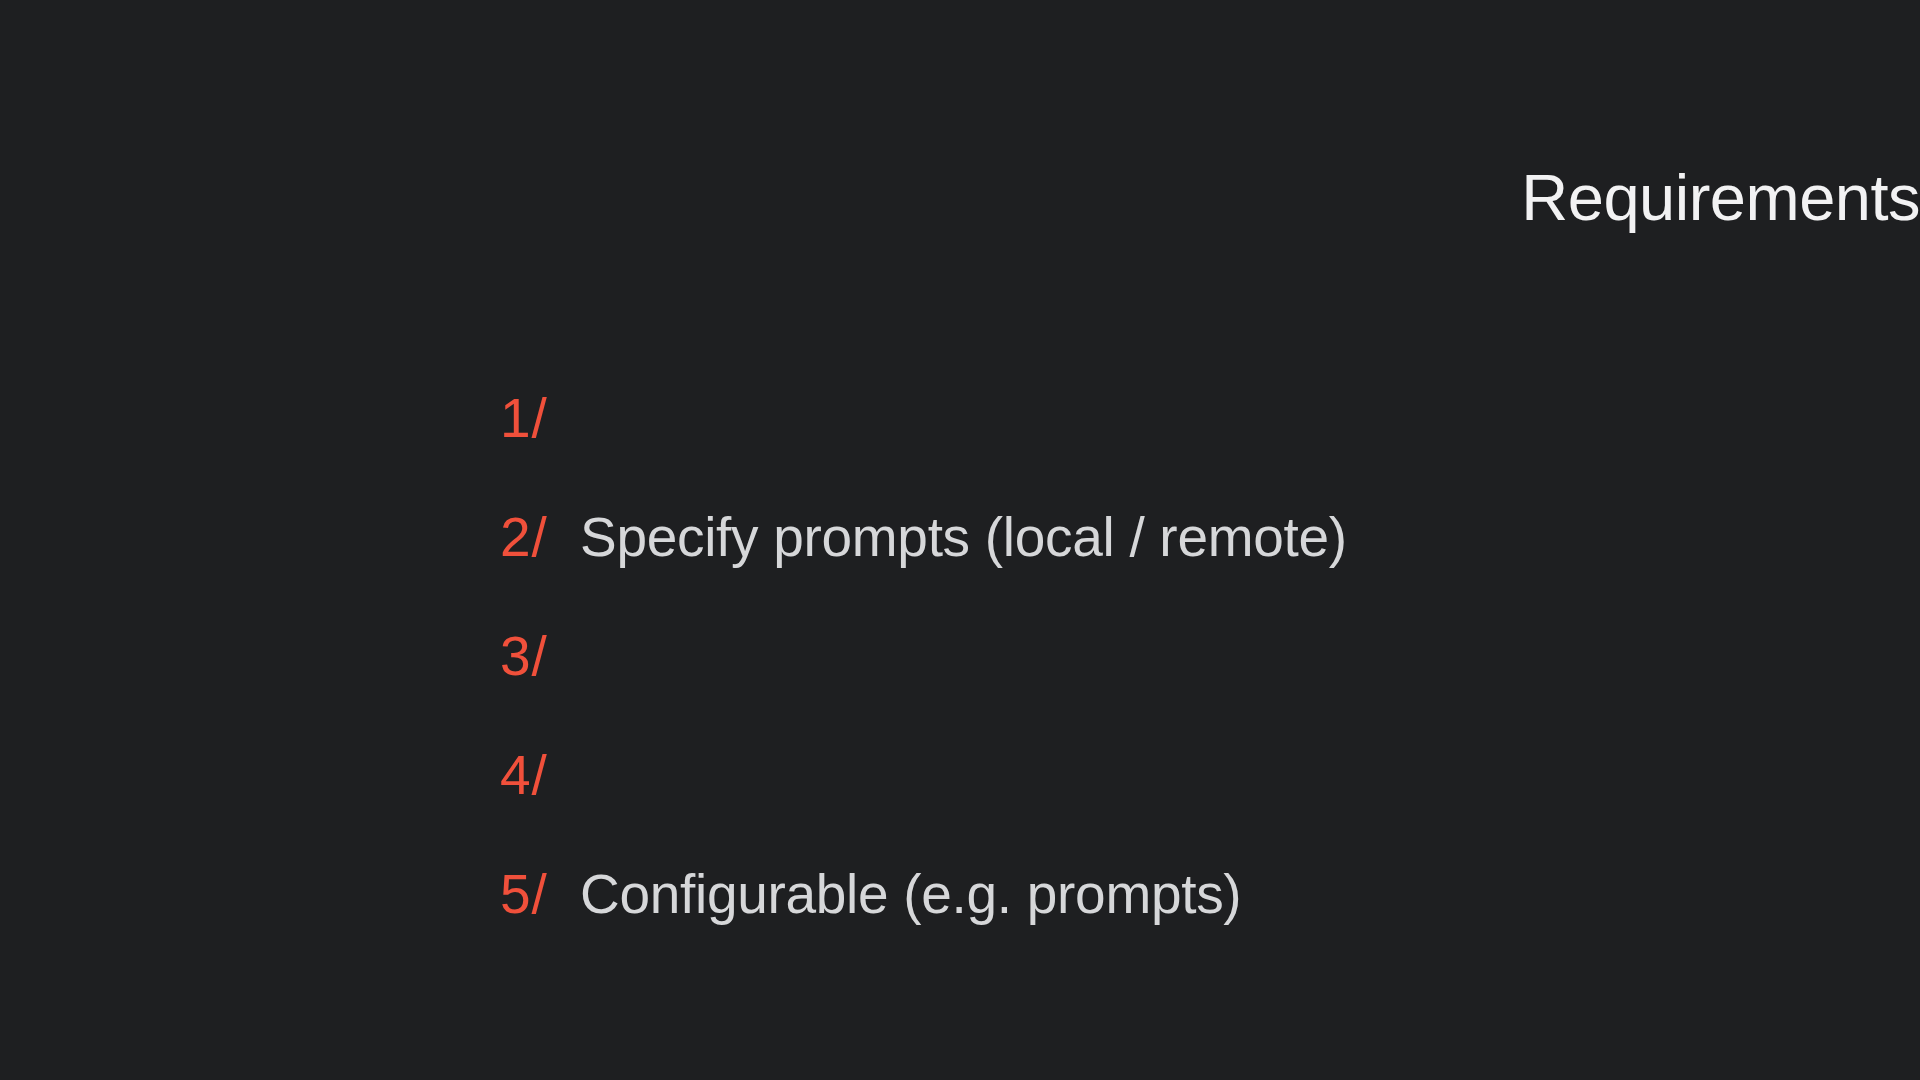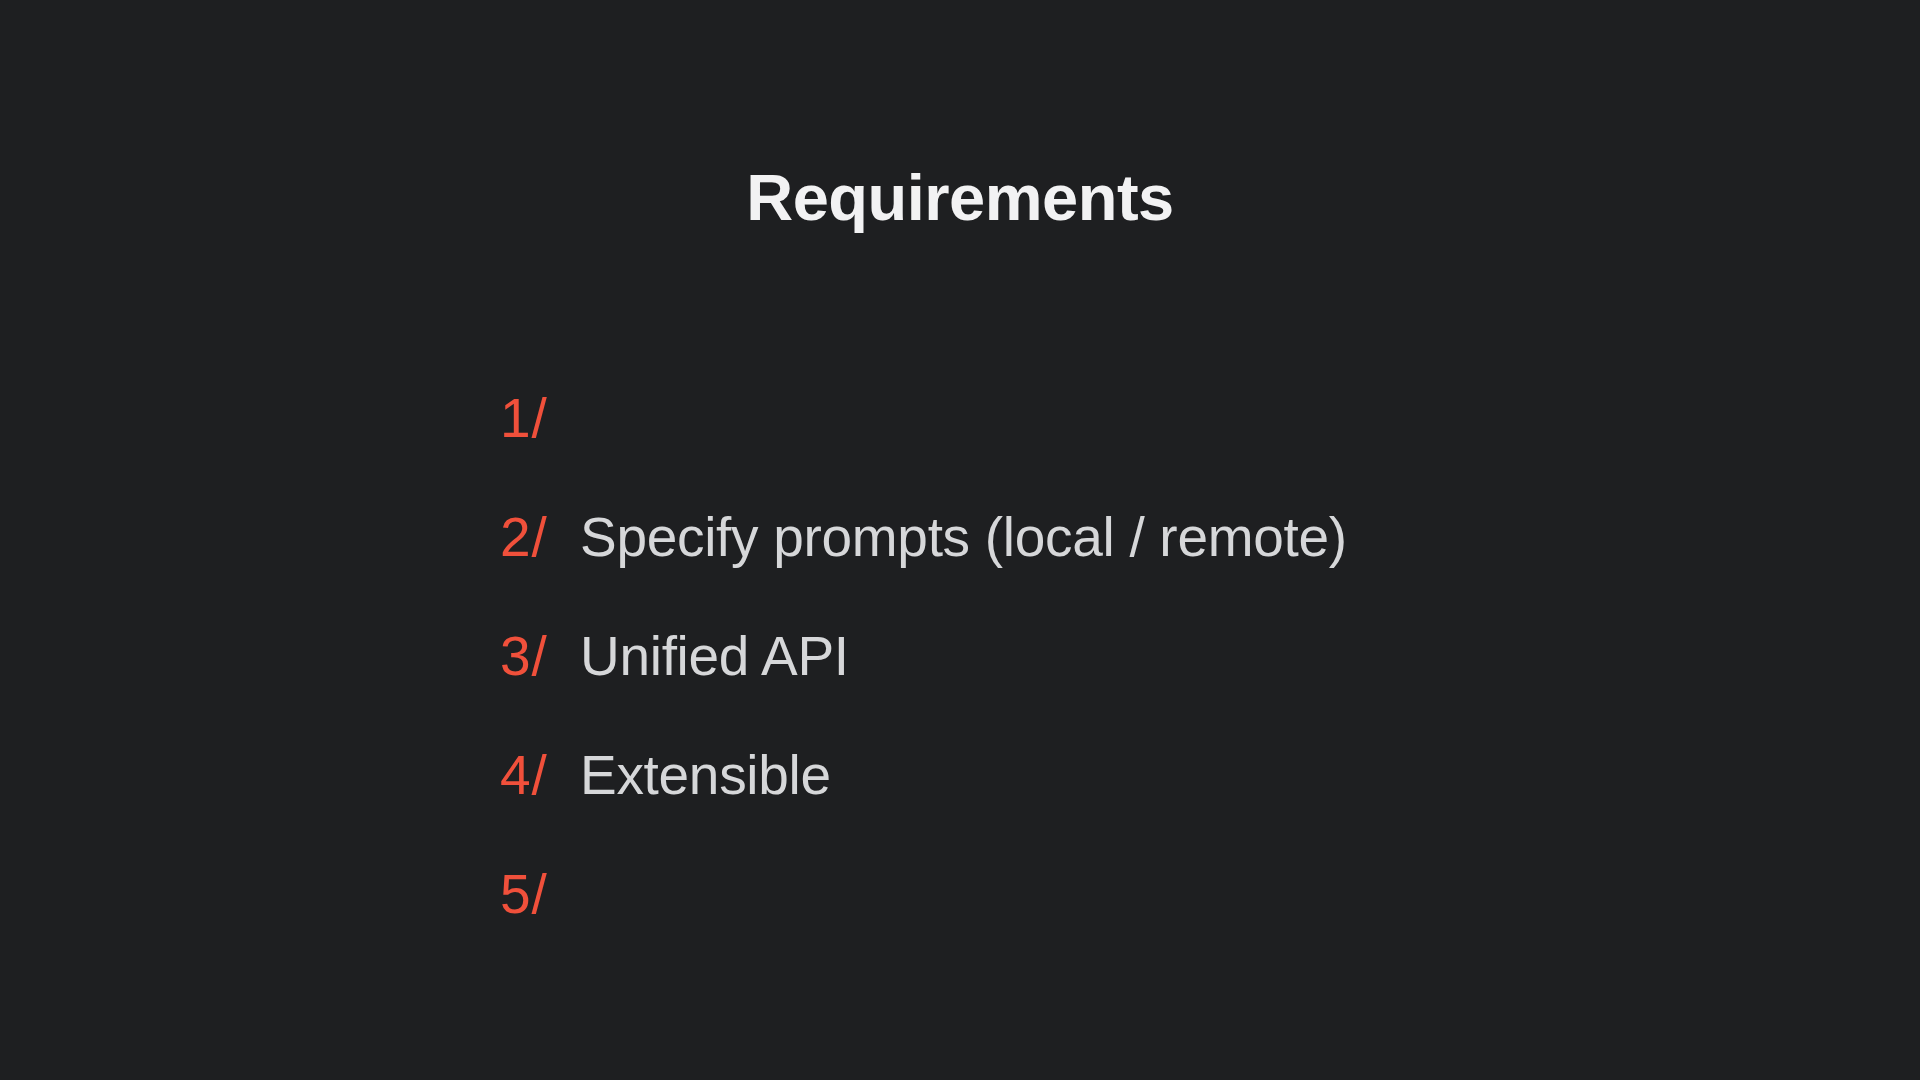--- a/index.html
+++ b/index.html
@@ -14,24 +14,24 @@
   .slide {
     position: relative;
     width: 1920px;
     height: 1080px;
   }
   .slide-title {
     position: absolute;
     top: 165px;
     left: 0;
     width: 1920px;
-    text-align: center;
+    text-align: right;
     font-size: 65px;
     line-height: 1;
-    font-weight: 700;
+    font-weight: 400;
     letter-spacing: -0.5px;
     color: var(--title, #F2F2F3);
   }
   .req-list {
     position: absolute;
     top: 391px;
     left: 500px;
   }
   .req-item {
     display: flex;
@@ -66,26 +66,25 @@
       <span class="req-num">1/</span>
     </div>
 
     <div class="req-item">
       <span class="req-num">2/</span>
       <span class="req-label">Specify prompts (local / remote)</span>
     </div>
 
     <div class="req-item">
       <span class="req-num">3/</span>
-      <span class="req-label">Unified API</span>
     </div>
 
     <div class="req-item">
       <span class="req-num">4/</span>
-      <span class="req-label">Extensible</span>
     </div>
 
     <div class="req-item">
       <span class="req-num">5/</span>
+      <span class="req-label">Configurable (e.g. prompts)</span>
     </div>
 
   </div>
 </div>
 
 </body></html>

